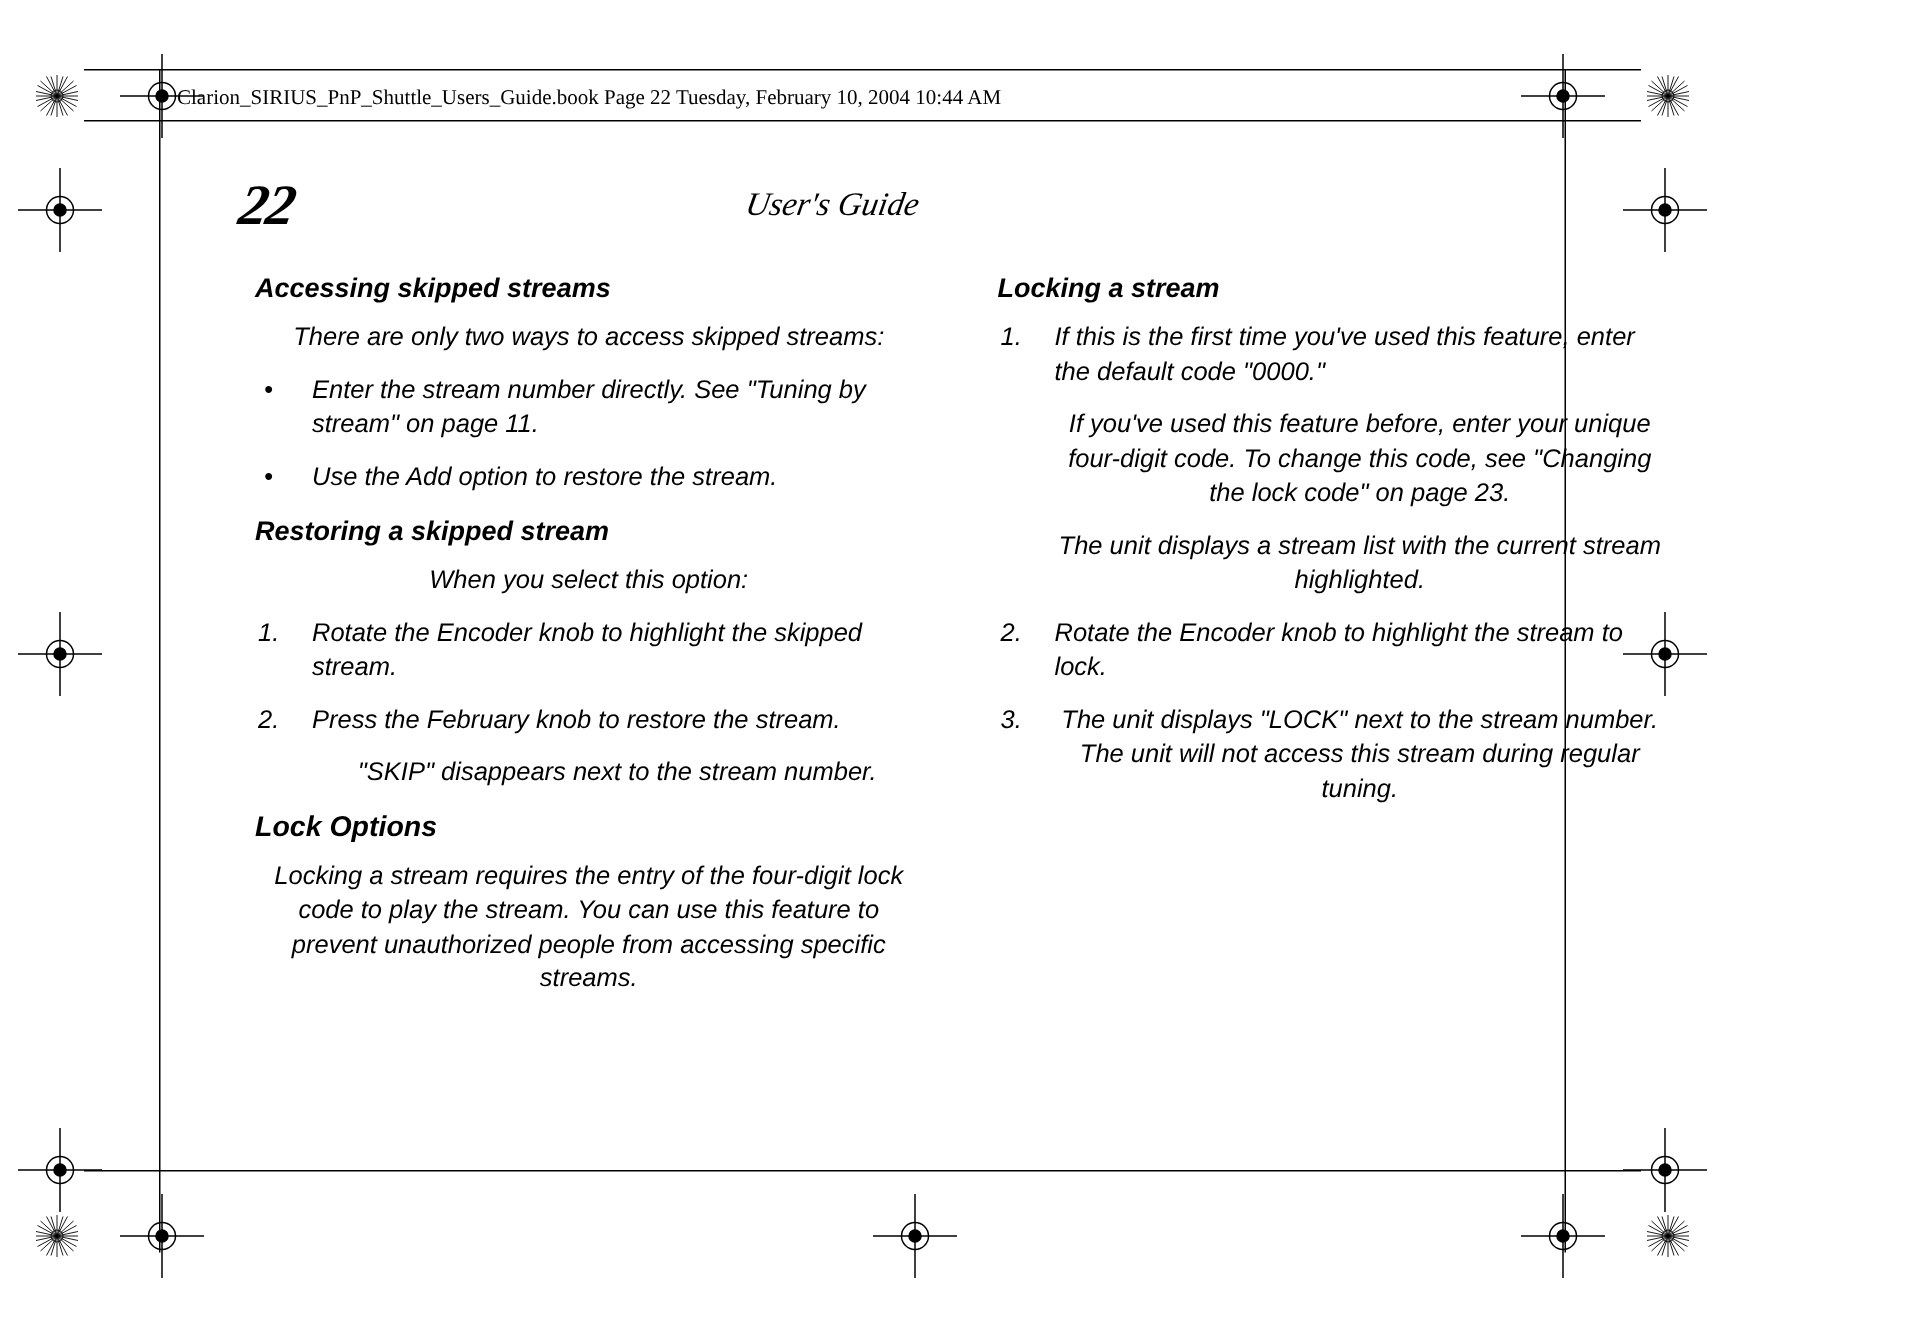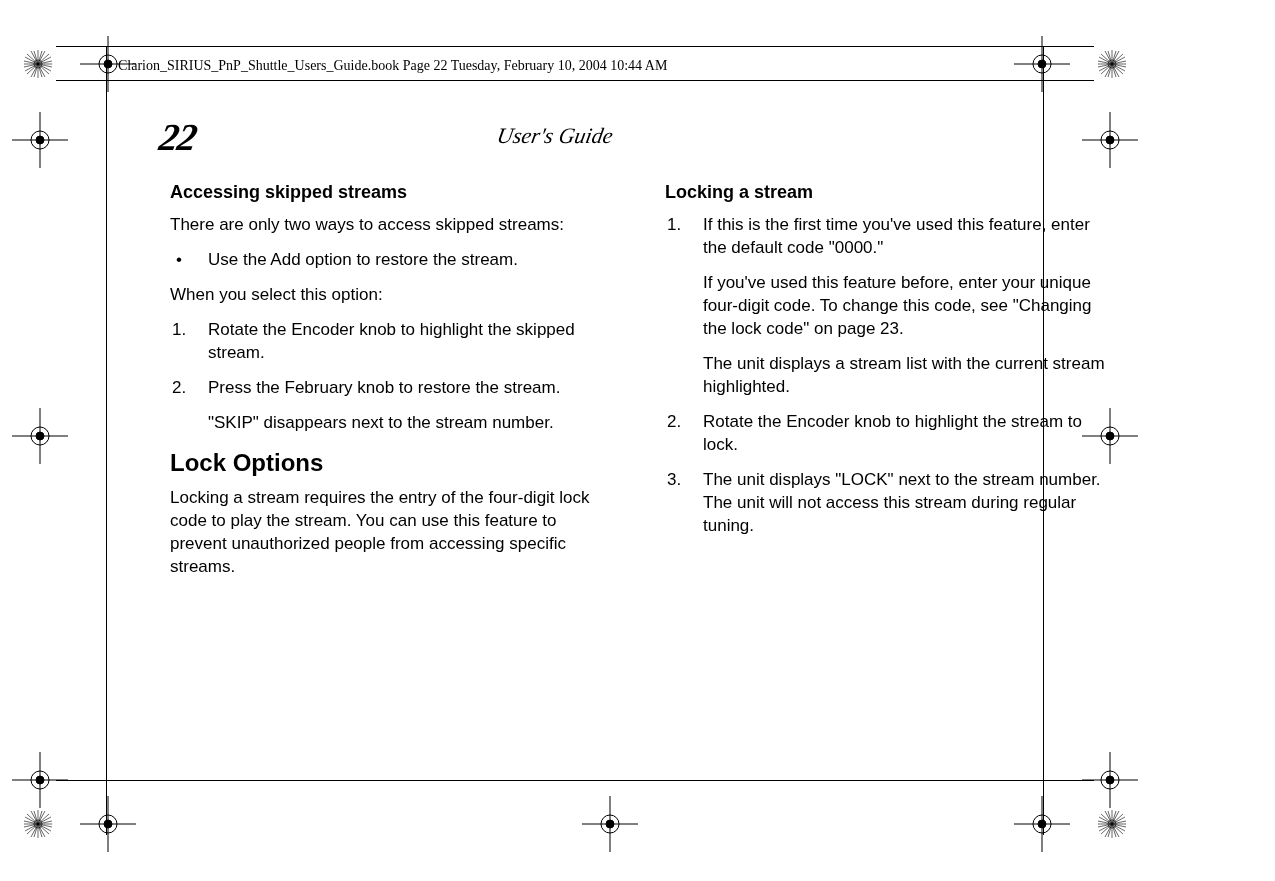--- a/index.html
+++ b/index.html
@@ -73,36 +73,37 @@
   }
 
   
   .body {
     position: absolute;
     left: 170px; top: 180px;
     width: 940px;
     display: flex;
     justify-content: space-between;
     gap: 40px;
+    font-style: italic;
   }
   .col { width: 445px; font-size: 17px; line-height: 1.35; }
 
   h3.h-sub {
     font-family: Arial, Helvetica, sans-serif;
     font-weight: bold;
     font-size: 18px;
     margin: 0 0 10px 0;
   }
   h2.h-sect {
     font-family: Arial, Helvetica, sans-serif;
     font-weight: bold;
-    font-size: 24px;
+    font-size: 19px;
     margin: 10px 0 8px 0;
   }
-  p { margin: 0 0 12px 0; }
+  p { margin: 0 0 12px 0; text-align: center; }
 
   ul.bullets { list-style: none; padding: 0; margin: 0 0 12px 0; }
   ul.bullets li { position: relative; padding-left: 38px; margin: 0 0 12px 0; }
   ul.bullets li::before {
     content: "•";
     position: absolute;
     left: 6px; top: 0;
     font-size: 17px;
   }
 
@@ -384,22 +385,24 @@
     <div class="pgnum">22</div>
     <div class="guide">User's Guide</div>
   </div>
 
   <div class="body">
 
     <div class="col">
       <h3 class="h-sub">Accessing skipped streams</h3>
       <p>There are only two ways to access skipped streams:</p>
       <ul class="bullets">
+        <li>Enter the stream number directly. See "Tuning by stream" on page 11.</li>
         <li>Use the Add option to restore the stream.</li>
       </ul>
+      <h3 class="h-sub">Restoring a skipped stream</h3>
       <p>When you select this option:</p>
       <ol class="steps">
         <li>
           <span>Rotate the Encoder knob to highlight the skipped stream.</span>
         </li>
         <li>
           <span>Press the February knob to restore the stream.</span>
           <p class="step-note">"SKIP" disappears next to the stream number.</p>
         </li>
       </ol>

